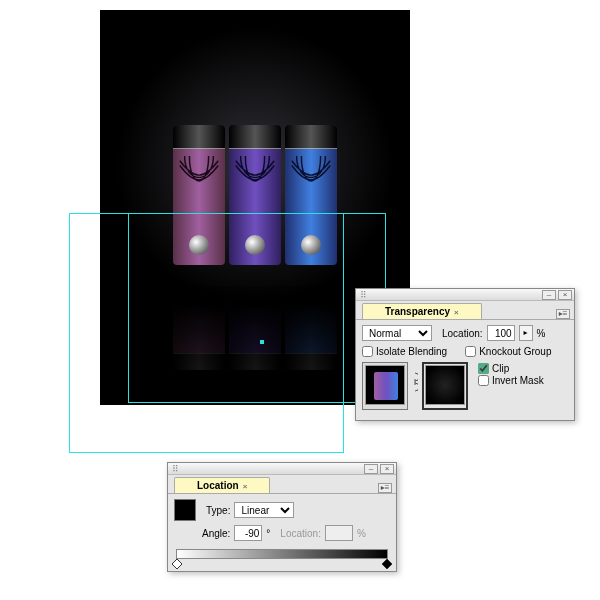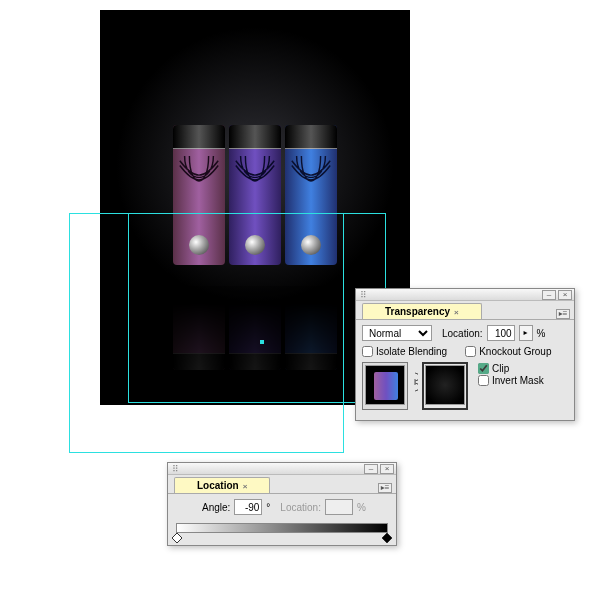--- a/index.html
+++ b/index.html
@@ -166,20 +166,27 @@
     </div>
   </div>
   <div class="tabrow">
     <div class="tab">
       <span>Location</span><span class="x">×</span>
     </div>
     <div style="margin-left:auto;margin-right:4px;" class="ctrlbtn">▸≡</div>
   </div>
   <div class="pbody">
     <div class="row">
+      <span class="swatch"></span>
+      <span style="margin-left:6px;">Type:</span>
+      <select style="width:60px;">
+        <option>Linear</option>
+      </select>
+    </div>
+    <div class="row">
       <span style="width:24px;"></span>
       <span>Angle:</span>
       <input type="text" value="-90" style="">
       <span>°</span>
       <span class="disabled" style="margin-left:6px;text-align:center;">Location:</span>
       <input type="text" class="disabled" disabled="" style="background: rgb(238, 238, 238);" value="">
       <span class="disabled">%</span>
     </div>
     <div class="slider">
       <div class="track"></div>

